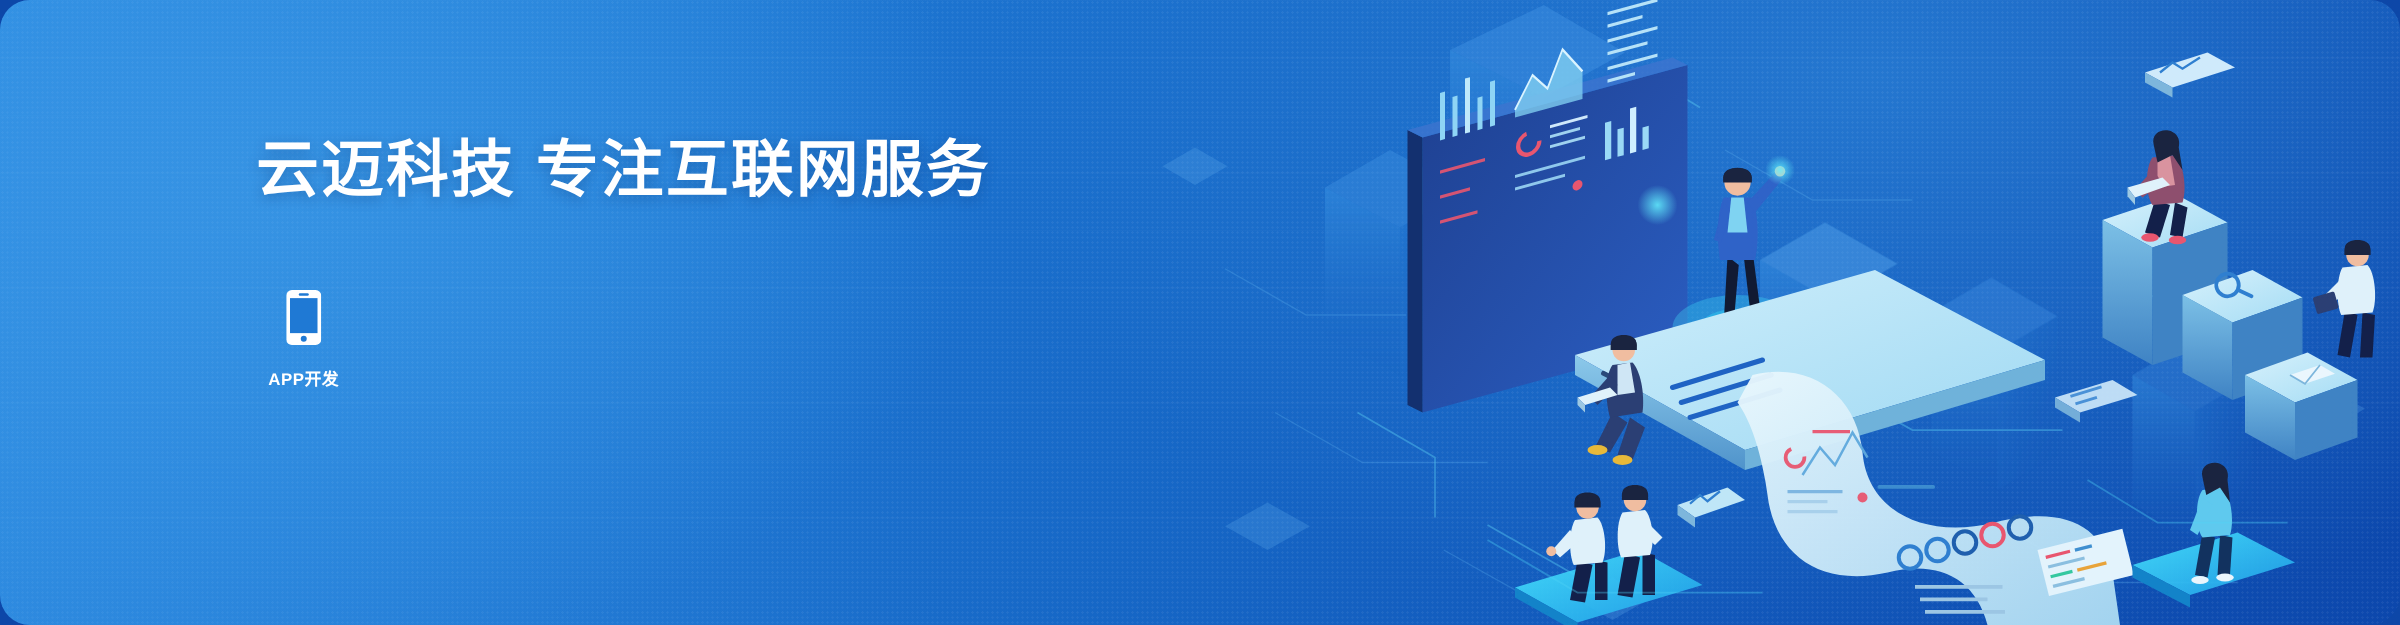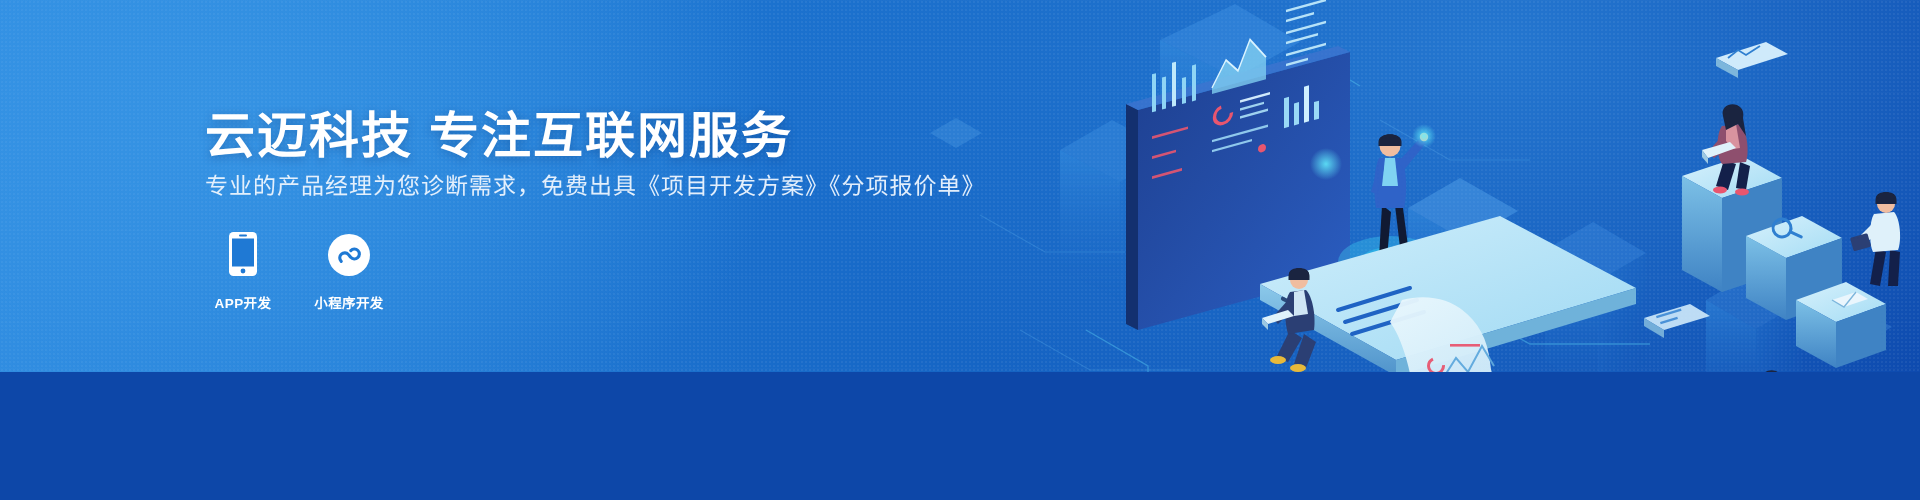--- a/index.html
+++ b/index.html
@@ -1,27 +1,28 @@
 <!DOCTYPE html>
 <html lang="zh-CN"><head>
 <meta charset="utf-8">
 <title>云迈科技 专注互联网服务</title>
 <style>
   html,body{margin:0;padding:0;background:#0d47a8;}
   *{box-sizing:border-box;}
 
   .banner{
     position:relative;
-    width:1920px;height:372px;
+    width:1920px;height:500px;
     overflow:hidden;
     font-family:"Liberation Sans","DejaVu Sans",sans-serif;
     background:
       radial-gradient(ellipse 900px 620px at 12% 30%, rgba(51,146,226,0.85) 0%, rgba(51,146,226,0) 62%),
       radial-gradient(ellipse 1100px 700px at 78% 12%, rgba(44,131,216,0.70) 0%, rgba(44,131,216,0) 65%),
       linear-gradient(118deg,#2384dc 0%,#1f79d4 26%,#1667c6 52%,#1157ba 74%,#0c47ac 100%);
+    border-radius: 24px;
   }
 
   
   .banner::before{
     content:"";position:absolute;inset:0;
     background-image:radial-gradient(rgba(255,255,255,0.055) 1px, transparent 1px);
     background-size:4px 4px;
     pointer-events:none;z-index:1;
   }
   
@@ -152,48 +153,36 @@
       <polygon points="1862,310 1892,327 1862,344 1832,327"></polygon>
       <polygon points="1290,462 1320,479 1290,496 1260,479"></polygon>
       <polygon points="956,118 982,133 956,148 930,133"></polygon>
     </g>
   </svg>
 
   <div class="content">
 
     <h1 class="headline">云迈科技 专注互联网服务</h1>
 
-    <p class="subline l1">专业的产品经理为您诊断需求，免费出具《项目开发方案》《分项报价单》</p>
 
 
     <div class="services">
 
       <div class="svc">
         <span class="svc-ico">
           <svg width="28" height="44" viewBox="0 0 28 44">
             <rect x="0" y="0" width="28" height="44" rx="4.5" fill="#ffffff"></rect>
             <rect x="3" y="6.5" width="22" height="28" fill="#1f79d4"></rect>
             <rect x="10" y="2.6" width="8" height="2" rx="1" fill="#1f79d4"></rect>
             <circle cx="14" cy="39" r="2.4" fill="#1f79d4"></circle>
           </svg>
         </span>
         <span class="svc-label">APP开发</span>
       </div>
 
-      <div class="svc">
-        <span class="svc-ico">
-          <svg width="42" height="42" viewBox="0 0 42 42">
-            <circle cx="21" cy="21" r="21" fill="#ffffff"></circle>
-            <path d="M13.2 27.3c-2.0-2.0-1.9-5.2 0.2-7.1 2.0-1.9 5.2-1.8 7.0 0.3
-                     1.0 1.1 1.6 2.0 2.3 2.8 1.8 2.1 5.0 2.2 7.0 0.3
-                     2.1-1.9 2.2-5.1 0.2-7.1-2.0-2.0-5.2-1.9-7.1 0.1" fill="none" stroke="#1f79d4" stroke-width="3.1" stroke-linecap="round" stroke-linejoin="round"></path>
-          </svg>
-        </span>
-        <span class="svc-label">小程序开发</span>
-      </div>
 
 
 
 
     </div>
   </div>
 
   <div class="illus">
     <svg viewBox="0 0 1030 500" preserveAspectRatio="xMidYMid meet">
       <defs>

